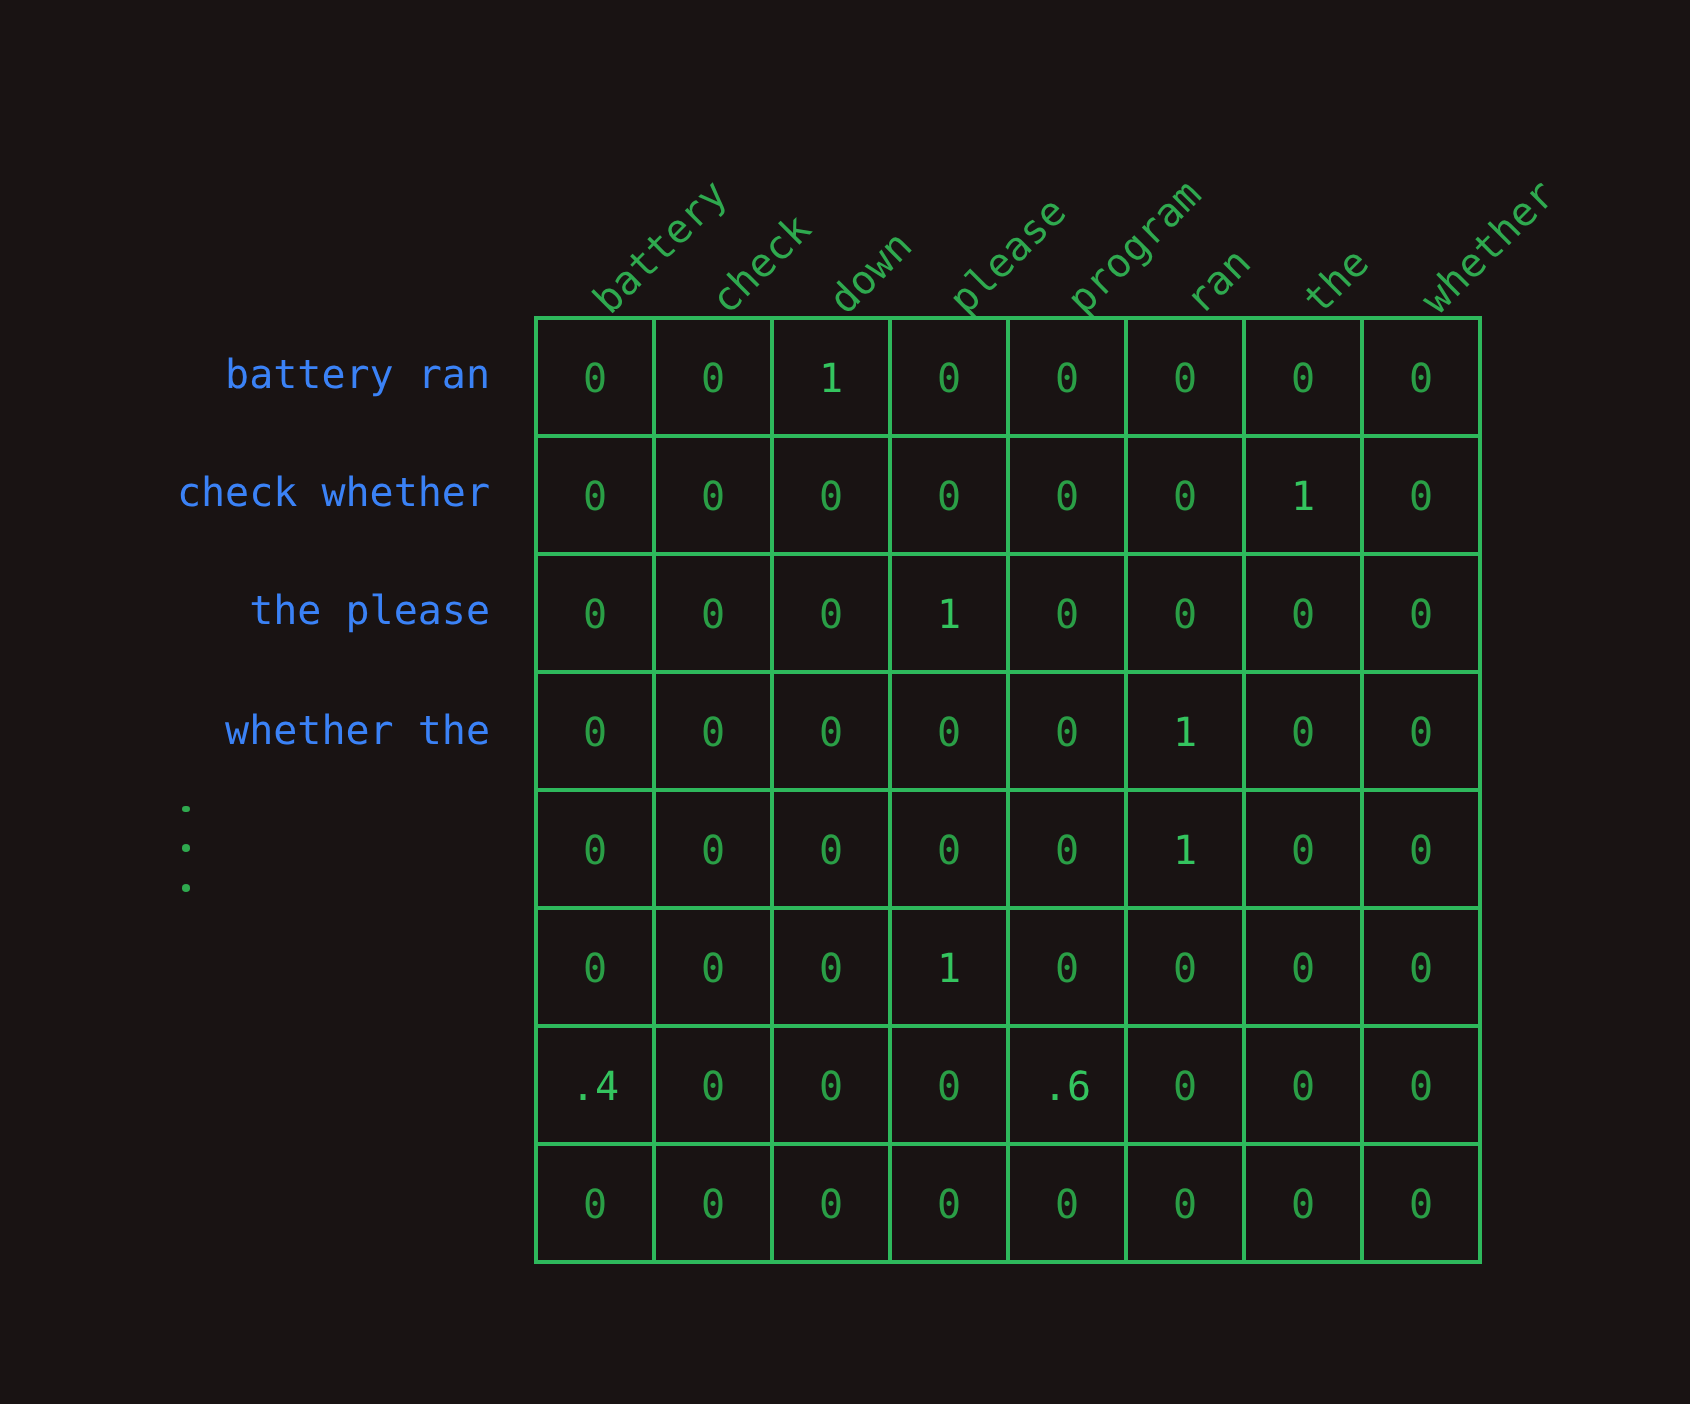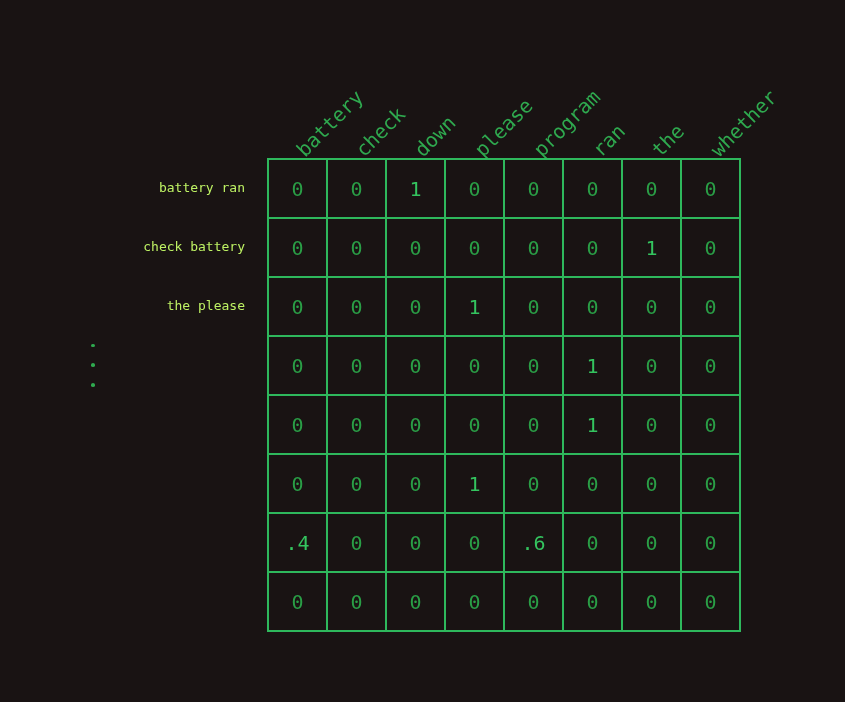--- a/index.html
+++ b/index.html
@@ -51,22 +51,22 @@
     position: absolute;
     left: 0;
     top: 158px;
     width: 245px;
   }
   .row-label {
     height: 59.2px;
     line-height: 59.2px;
     text-align: right;
     padding-right: 0px;
-    font-size: 13px;
-    color: #bef264;
+    font-size: 20px;
+    color: #3b82f6;
     white-space: nowrap;
     box-sizing: border-box;
   }
   .row-label.ellipsis-label {
     line-height: normal;
     display: flex;
     flex-direction: column;
     align-items: center;
     justify-content: center;
     padding-right: 60px;
@@ -118,22 +118,23 @@
       <div class="col-header" style="left: 411.4px; bottom: 12px;">down</div>
       <div class="col-header" style="left: 470.6px; bottom: 12px;">please</div>
       <div class="col-header" style="left: 529.8px; bottom: 12px;">program</div>
       <div class="col-header" style="left: 589px; bottom: 12px;">ran</div>
       <div class="col-header" style="left: 648.2px; bottom: 12px;">the</div>
       <div class="col-header" style="left: 707.4px; bottom: 12px;">whether</div>
     </div>
 
   <div id="row-label-column">
       <div class="row-label">battery ran</div>
-      <div class="row-label">check battery</div>
+      <div class="row-label">check whether</div>
       <div class="row-label">the please</div>
+      <div class="row-label">whether the</div>
       <div class="row-label ellipsis-label">
         <span class="vdot"></span>
         <span class="vdot"></span>
         <span class="vdot"></span>
       </div>
     </div>
 
   <div id="matrix-grid">
       <div class="matrix-row">
         <div class="matrix-cell val-zero">0</div>

